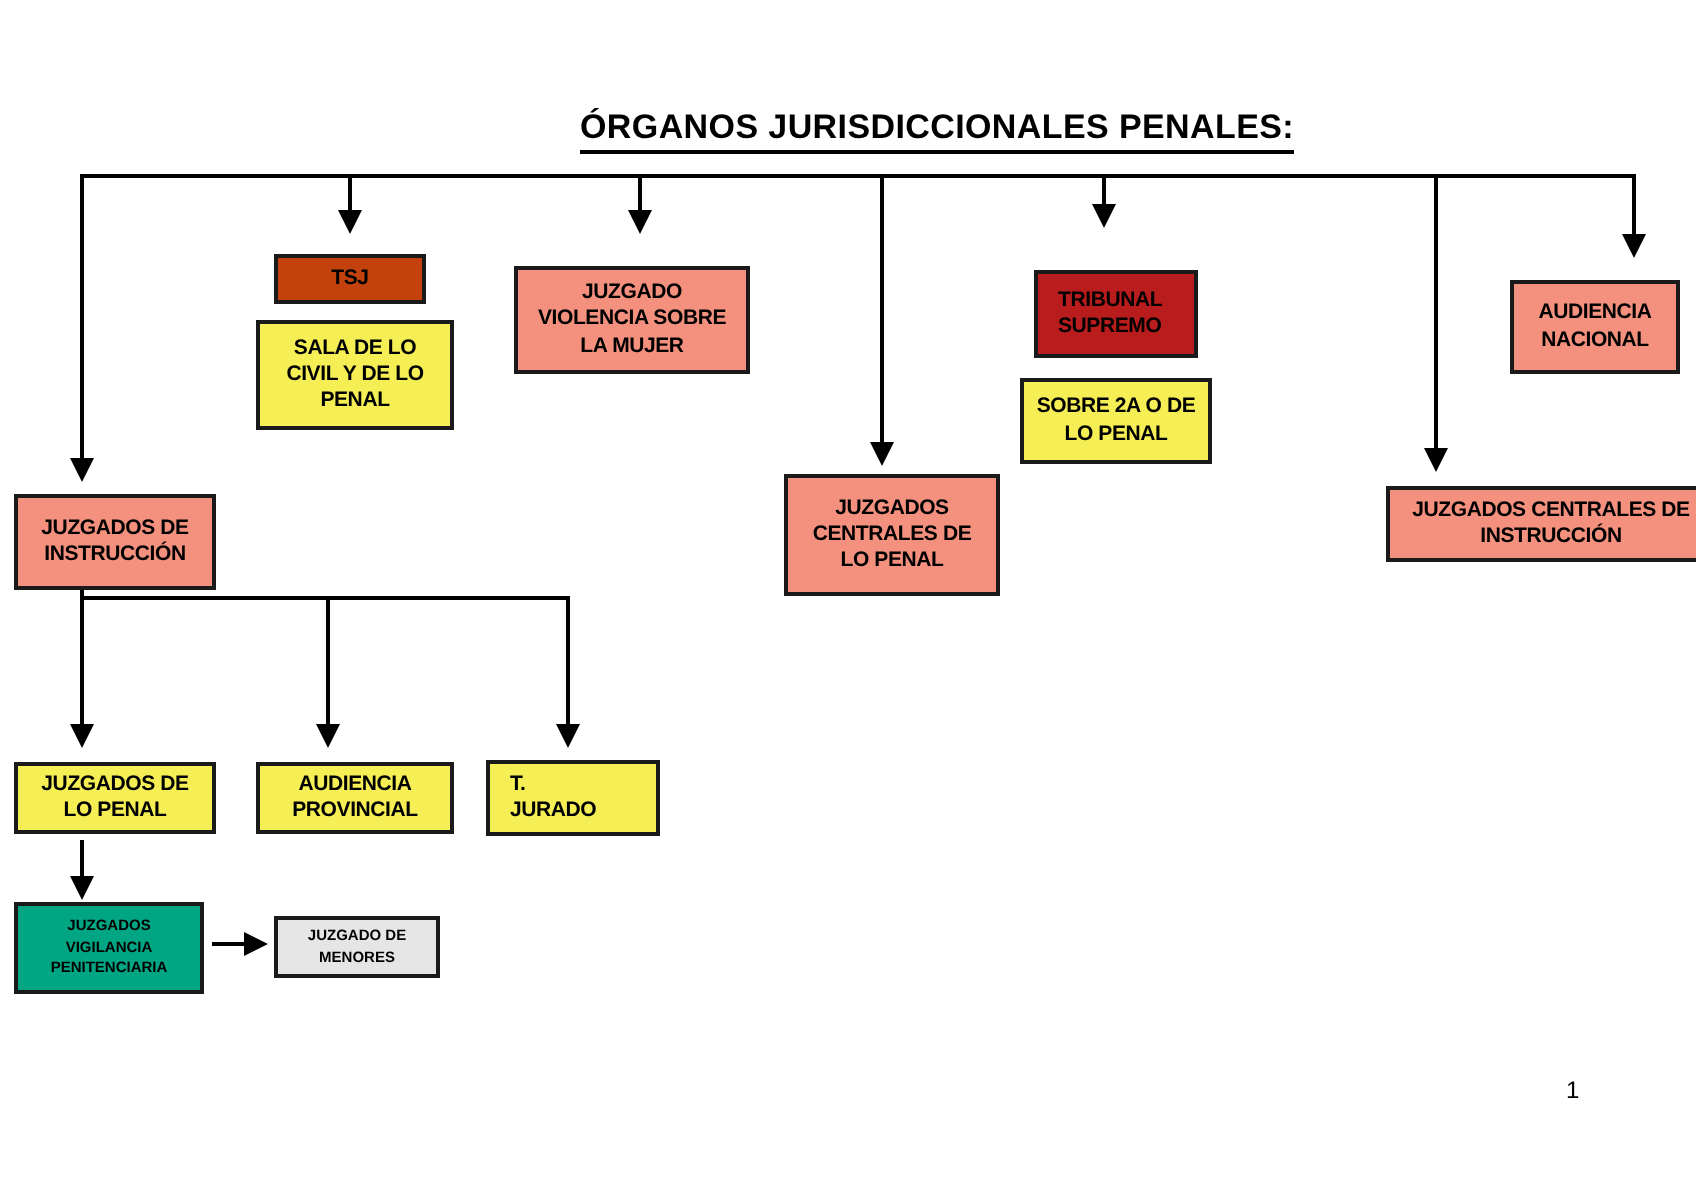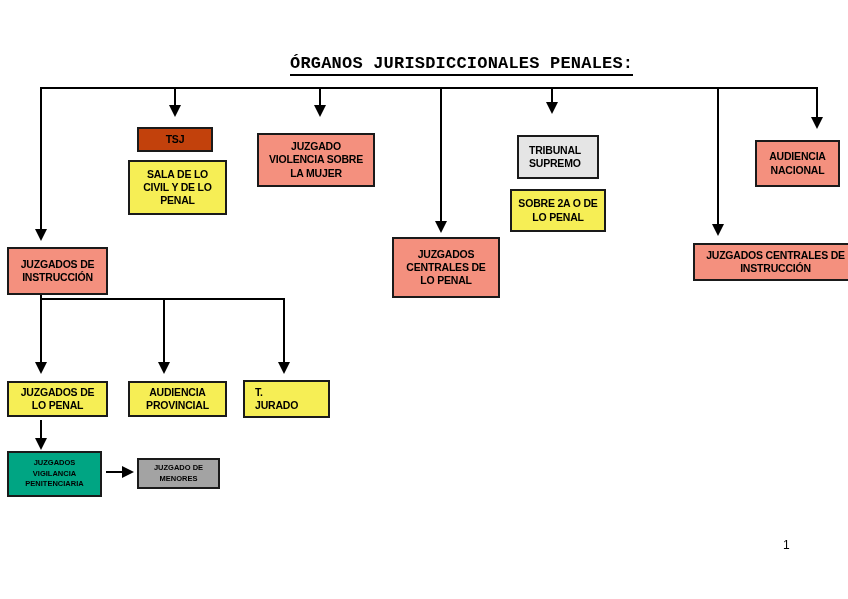--- a/index.html
+++ b/index.html
@@ -3,21 +3,21 @@
 <meta charset="utf-8">
 <style>
   html,body{margin:0;padding:0;background:#fff;}
   #page{
     position:relative;width:848px;height:599px;background:#ffffff;overflow:hidden;
     font-family:"Liberation Sans",sans-serif;color:#000;
   }
   #title{
     position:absolute;left:290px;top:54px;
     font-size:17px;font-weight:bold;letter-spacing:.2px;
-    border-bottom:2px solid #000;padding-bottom:1px;white-space:nowrap;font-family:Liberation Mono, monospace;
+    border-bottom:2px solid #000;padding-bottom:1px;white-space:nowrap;
   }
   .node{
     position:absolute;box-sizing:border-box;border:2px solid #1a1a1a;
     display:flex;align-items:center;justify-content:center;
     text-align:center;font-weight:bold;font-size:10.5px;line-height:1.25;
     letter-spacing:-.2px;white-space:pre-line;
   }
   .node.small{font-size:7.5px;line-height:1.4;letter-spacing:0;}
   .node.align-left{justify-content:flex-start;text-align:left;padding-left:10px;}
   .vl{position:absolute;width:2px;background:#000;}
@@ -81,21 +81,21 @@
   <div class="node" style="left: 137px; top: 127px; width: 76px; height: 25px; background: #c2410c;">TSJ</div>
 
   <div class="node" style="left: 257px; top: 133px; width: 118px; height: 54px; background: rgb(244, 144, 126);">JUZGADO
 VIOLENCIA SOBRE
 LA MUJER</div>
 
   <div class="node" style="left: 128px; top: 160px; width: 99px; height: 55px; background: rgb(246, 238, 85);">SALA DE LO
 CIVIL Y DE LO
 PENAL</div>
 
-  <div class="node align-left" style="left: 517px; top: 135px; width: 82px; height: 44px; background: #e5e5e5;">TRIBUNAL
+  <div class="node align-left" style="left: 517px; top: 135px; width: 82px; height: 44px; background: #b91c1c;">TRIBUNAL
 SUPREMO</div>
 
   <div class="node" style="left: 510px; top: 189px; width: 96px; height: 43px; background: rgb(246, 238, 85);">SOBRE 2A O DE
 LO PENAL</div>
 
   <div class="node" style="left: 755px; top: 140px; width: 85px; height: 47px; background: rgb(244, 144, 126);">AUDIENCIA
 NACIONAL</div>
 
   <div class="node" style="left: 7px; top: 247px; width: 101px; height: 48px; background: rgb(244, 144, 126);">JUZGADOS DE
 INSTRUCCIÓN</div>
@@ -113,18 +113,18 @@
   <div class="node" style="left: 128px; top: 381px; width: 99px; height: 36px; background: rgb(246, 238, 85);">AUDIENCIA
 PROVINCIAL</div>
 
   <div class="node align-left" style="left: 243px; top: 380px; width: 87px; height: 38px; background: rgb(246, 238, 85);">T.
 JURADO</div>
 
   <div class="node small" style="left: 7px; top: 451px; width: 95px; height: 46px; background: rgb(0, 165, 131);">JUZGADOS
 VIGILANCIA
 PENITENCIARIA</div>
 
-  <div class="node small" style="left: 137px; top: 458px; width: 83px; height: 31px; background: #a3a3a3;">JUZGADO DE
+  <div class="node small" style="left: 137px; top: 458px; width: 83px; height: 31px; background: #e5e5e5;">JUZGADO DE
 MENORES</div>
 
   <div id="page-number">1</div>
 
 </div>
 
 </body></html>

